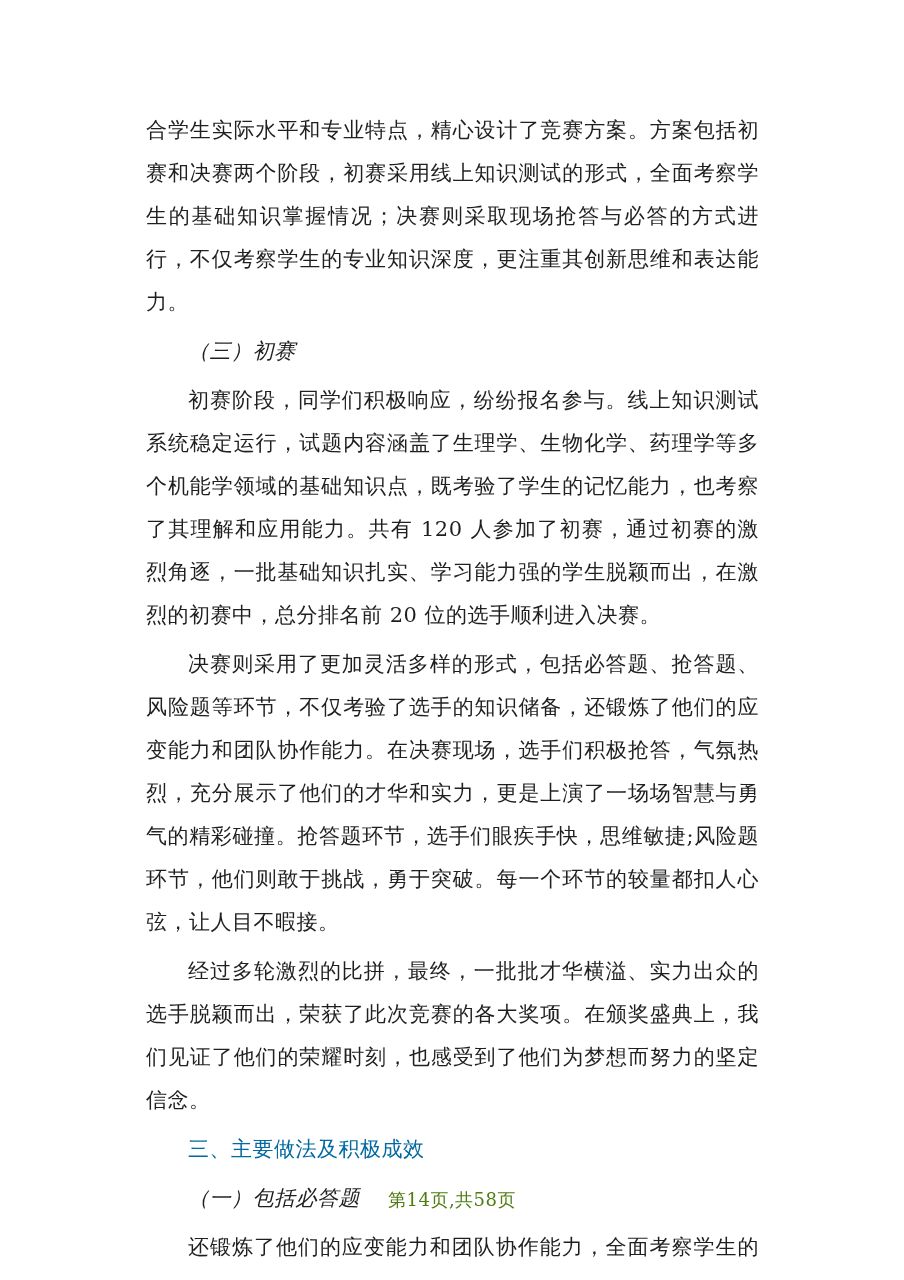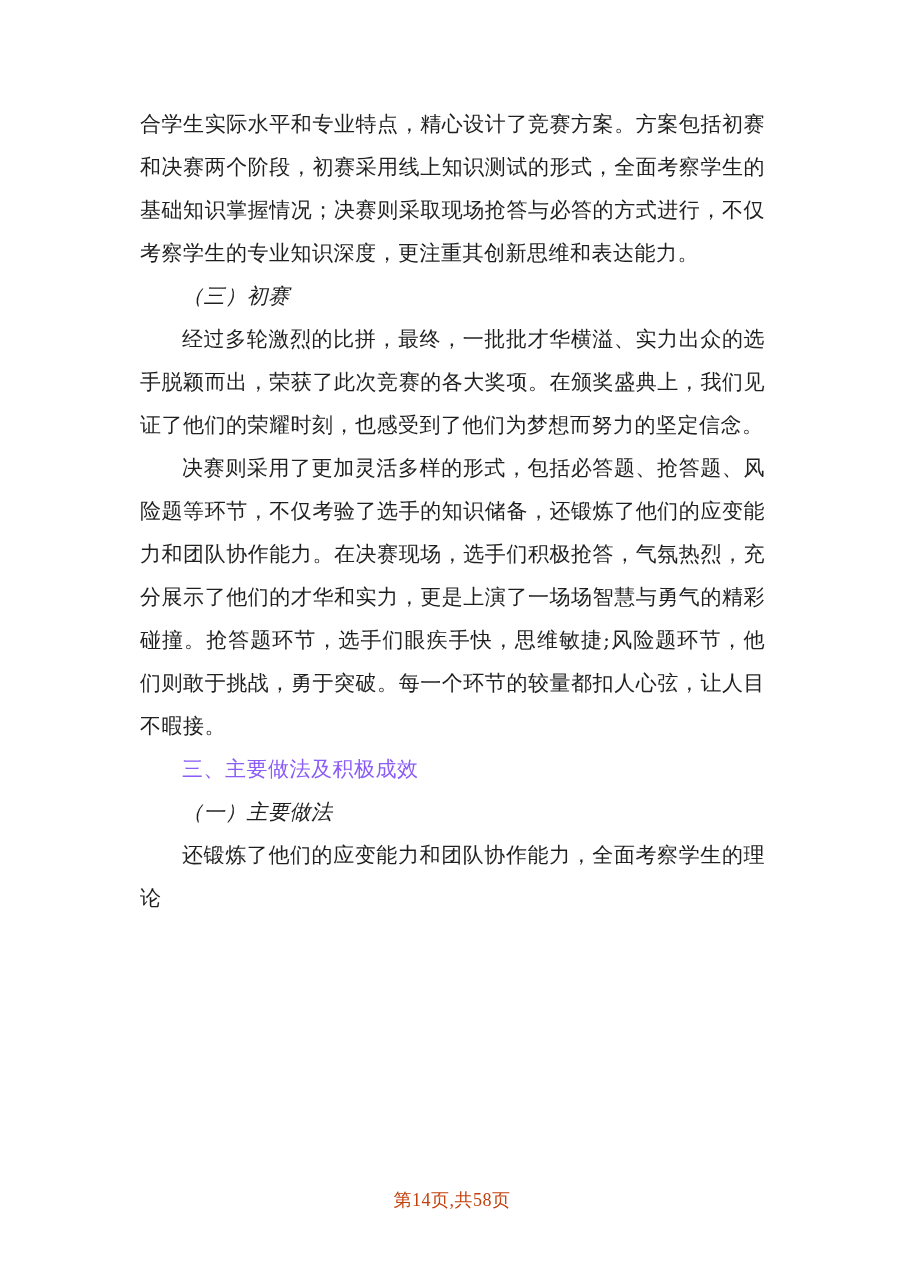--- a/index.html
+++ b/index.html
@@ -16,21 +16,21 @@
     font-family: "DejaVu Serif", "Liberation Serif", serif;
     color: #1f1f1f;
   }
   .content {
     position: absolute;
     left: 140px;
     top: 103px;
     width: 625px;
   }
   .content p {
-    margin: 0;
+    margin: 6px;
     font-size: 21px;
     line-height: 43px;
     text-align: justify;
     letter-spacing: 0.5px;
     font-weight: 400;
   }
   
   .p-cont {
     text-indent: 0;
   }
@@ -42,43 +42,43 @@
   .h-kai {
     text-indent: 2em;
     font-weight: 700;
     font-style: italic;
   }
   
   .h-hei {
     text-indent: 2em;
     font-family: "DejaVu Sans", "Liberation Sans", sans-serif;
     font-weight: 700;
-    color: #8b5cf6;
+    color: #0369a1;
   }
   .footer {
     position: absolute;
     left: 0;
     top: 1188px;
     width: 904px;
     text-align: center;
     font-size: 18px;
     line-height: 24px;
-    color: #c2410c;
+    color: #4d7c0f;
     letter-spacing: 0.5px;
-    font-family: Liberation Serif, serif;
   }
 </style>
 </head>
 <body>
 
 <div class="page">
   <div class="content">
     <p class="p-cont">合学生实际水平和专业特点，精心设计了竞赛方案。方案包括初赛和决赛两个阶段，初赛采用线上知识测试的形式，全面考察学生的基础知识掌握情况；决赛则采取现场抢答与必答的方式进行，不仅考察学生的专业知识深度，更注重其创新思维和表达能力。</p>
     <p class="h-kai">（三）初赛</p>
+    <p class="p-ind">初赛阶段，同学们积极响应，纷纷报名参与。线上知识测试系统稳定运行，试题内容涵盖了生理学、生物化学、药理学等多个机能学领域的基础知识点，既考验了学生的记忆能力，也考察了其理解和应用能力。共有 120 人参加了初赛，通过初赛的激烈角逐，一批基础知识扎实、学习能力强的学生脱颖而出，在激烈的初赛中，总分排名前 20 位的选手顺利进入决赛。</p>
+    <p class="p-ind">决赛则采用了更加灵活多样的形式，包括必答题、抢答题、风险题等环节，不仅考验了选手的知识储备，还锻炼了他们的应变能力和团队协作能力。在决赛现场，选手们积极抢答，气氛热烈，充分展示了他们的才华和实力，更是上演了一场场智慧与勇气的精彩碰撞。抢答题环节，选手们眼疾手快，思维敏捷;风险题环节，他们则敢于挑战，勇于突破。每一个环节的较量都扣人心弦，让人目不暇接。</p>
     <p class="p-ind">经过多轮激烈的比拼，最终，一批批才华横溢、实力出众的选手脱颖而出，荣获了此次竞赛的各大奖项。在颁奖盛典上，我们见证了他们的荣耀时刻，也感受到了他们为梦想而努力的坚定信念。</p>
-    <p class="p-ind">决赛则采用了更加灵活多样的形式，包括必答题、抢答题、风险题等环节，不仅考验了选手的知识储备，还锻炼了他们的应变能力和团队协作能力。在决赛现场，选手们积极抢答，气氛热烈，充分展示了他们的才华和实力，更是上演了一场场智慧与勇气的精彩碰撞。抢答题环节，选手们眼疾手快，思维敏捷;风险题环节，他们则敢于挑战，勇于突破。每一个环节的较量都扣人心弦，让人目不暇接。</p>
     <p class="h-hei">三、主要做法及积极成效</p>
-    <p class="h-kai">（一）主要做法</p>
+    <p class="h-kai">（一）包括必答题</p>
     <p class="p-ind">还锻炼了他们的应变能力和团队协作能力，全面考察学生的理论</p>
   </div>
 
   <div class="footer">第14页,共58页</div>
 </div>
 
 </body></html>

